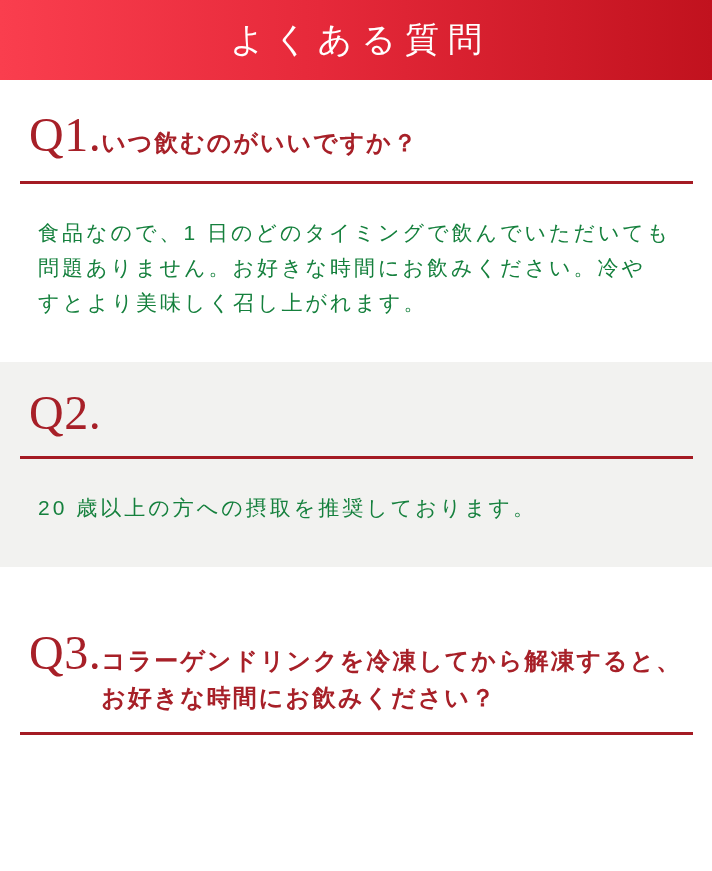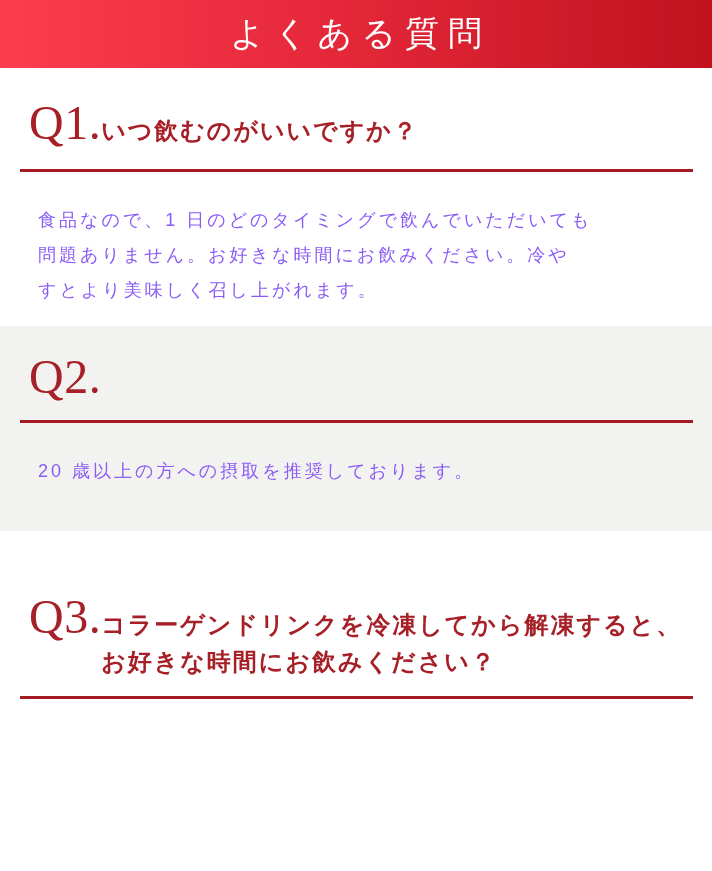--- a/index.html
+++ b/index.html
@@ -9,41 +9,41 @@
   body {
     width: 712px;
     height: 871px;
     background: #ffffff;
     overflow: hidden;
     font-family: "Liberation Sans", "DejaVu Sans", sans-serif;
   }
 
   
   .banner {
-    height: 68px;
+    height: 80px;
     background: linear-gradient(90deg, #fa3e4e 0%, #e6293a 45%, #c1121e 100%);
     display: flex;
     align-items: center;
     justify-content: center;
   }
   .banner-title {
     margin: 0;
     color: #ffffff;
     font-family: "Liberation Serif", "DejaVu Serif", serif;
     font-weight: 500;
     font-size: 34px;
     letter-spacing: 9px;
     text-indent: 9px;
     line-height: 1;
   }
 
   
   .faq-section { background: #ffffff; }
   .faq-section.alt { background: #f2f2f0; }
-  .sec-1 { padding: 32px 0 18px; }
+  .sec-1 { padding: 32px 0 42px; }
   .sec-2 { padding: 28px 0 42px; }
   .sec-3 { padding: 63px 0 0; }
 
   .q-row {
     display: flex;
     align-items: baseline;
     padding: 0 20px 0 29px;
   }
   .q-num {
     flex: none;
@@ -64,24 +64,24 @@
 
   .q-divider {
     height: 3px;
     background: #a41b23;
     margin: 20px 19px 0 20px;
   }
   .sec-3 .q-divider { margin-top: 16px; }
 
   .answer {
     margin: 31px 30px 0 38px;
-    font-size: 18px;
+    font-size: 21px;
     line-height: 35px;
     letter-spacing: 3px;
-    color: #8b5cf6;
+    color: #15803d;
     white-space: pre-line;
   }
 </style>
 </head>
 <body>
 
 <div>
 
   <header class="banner">
     <h1 class="banner-title">よくある質問</h1>

